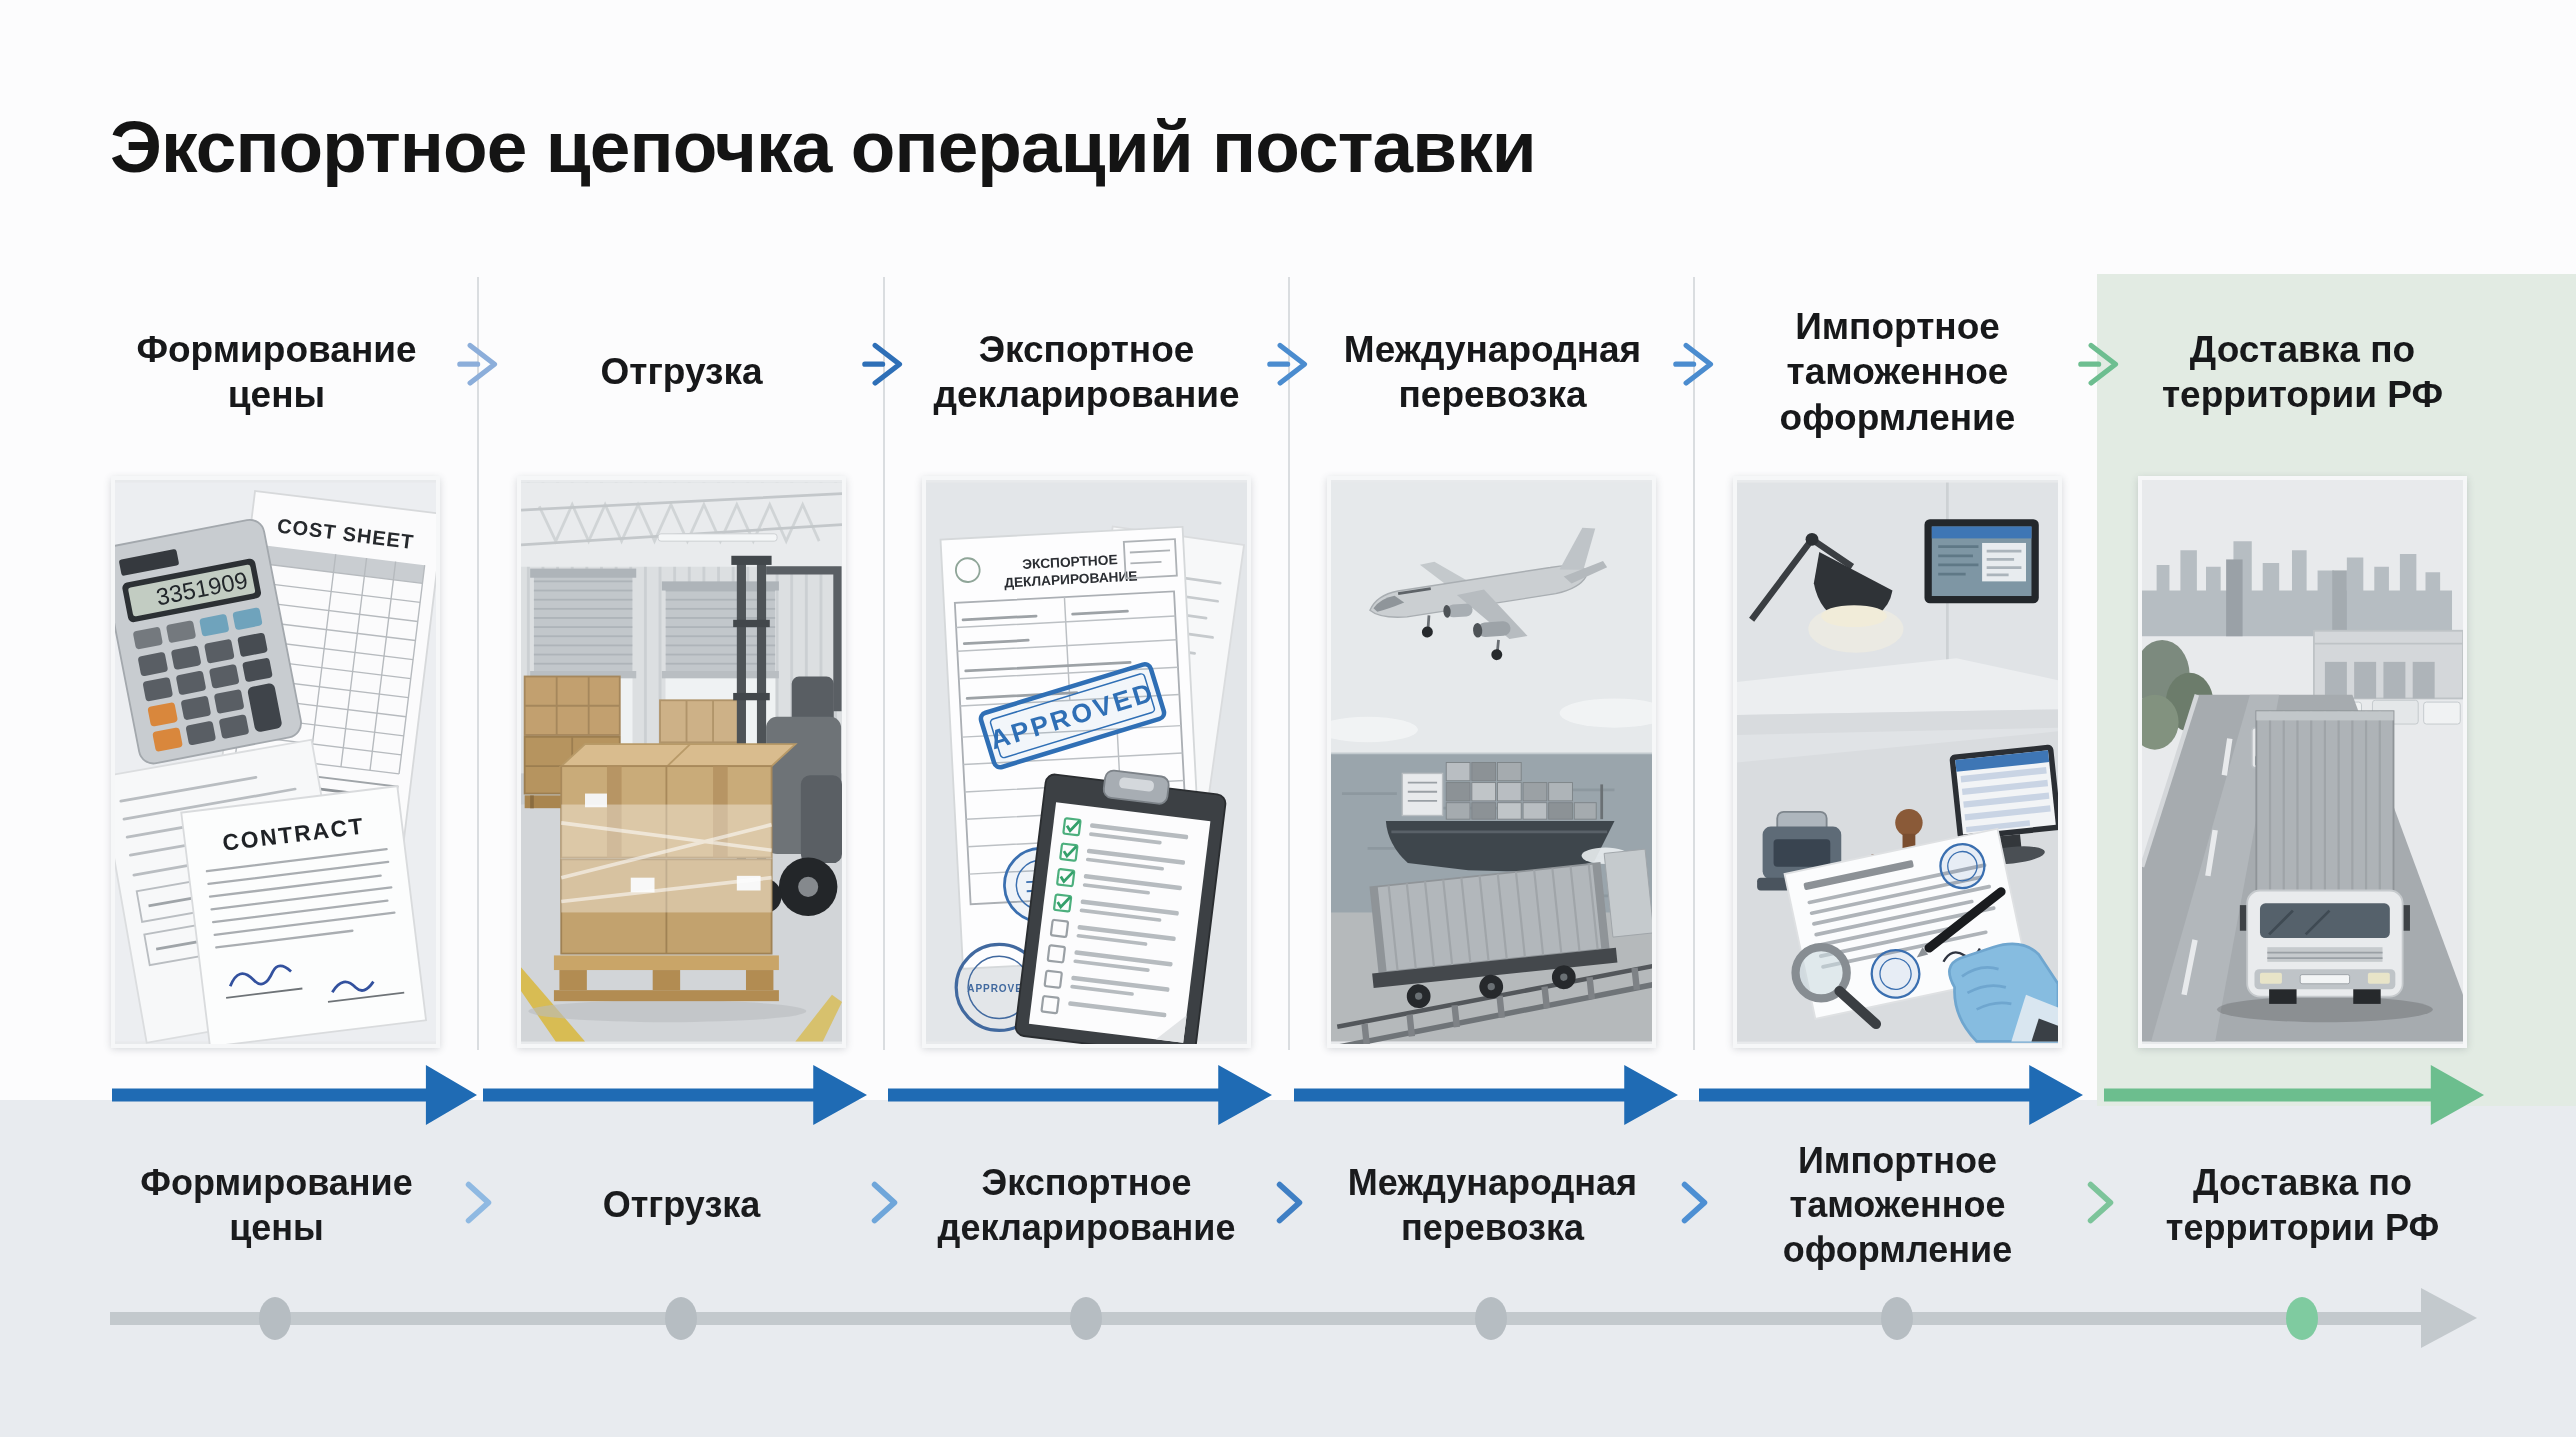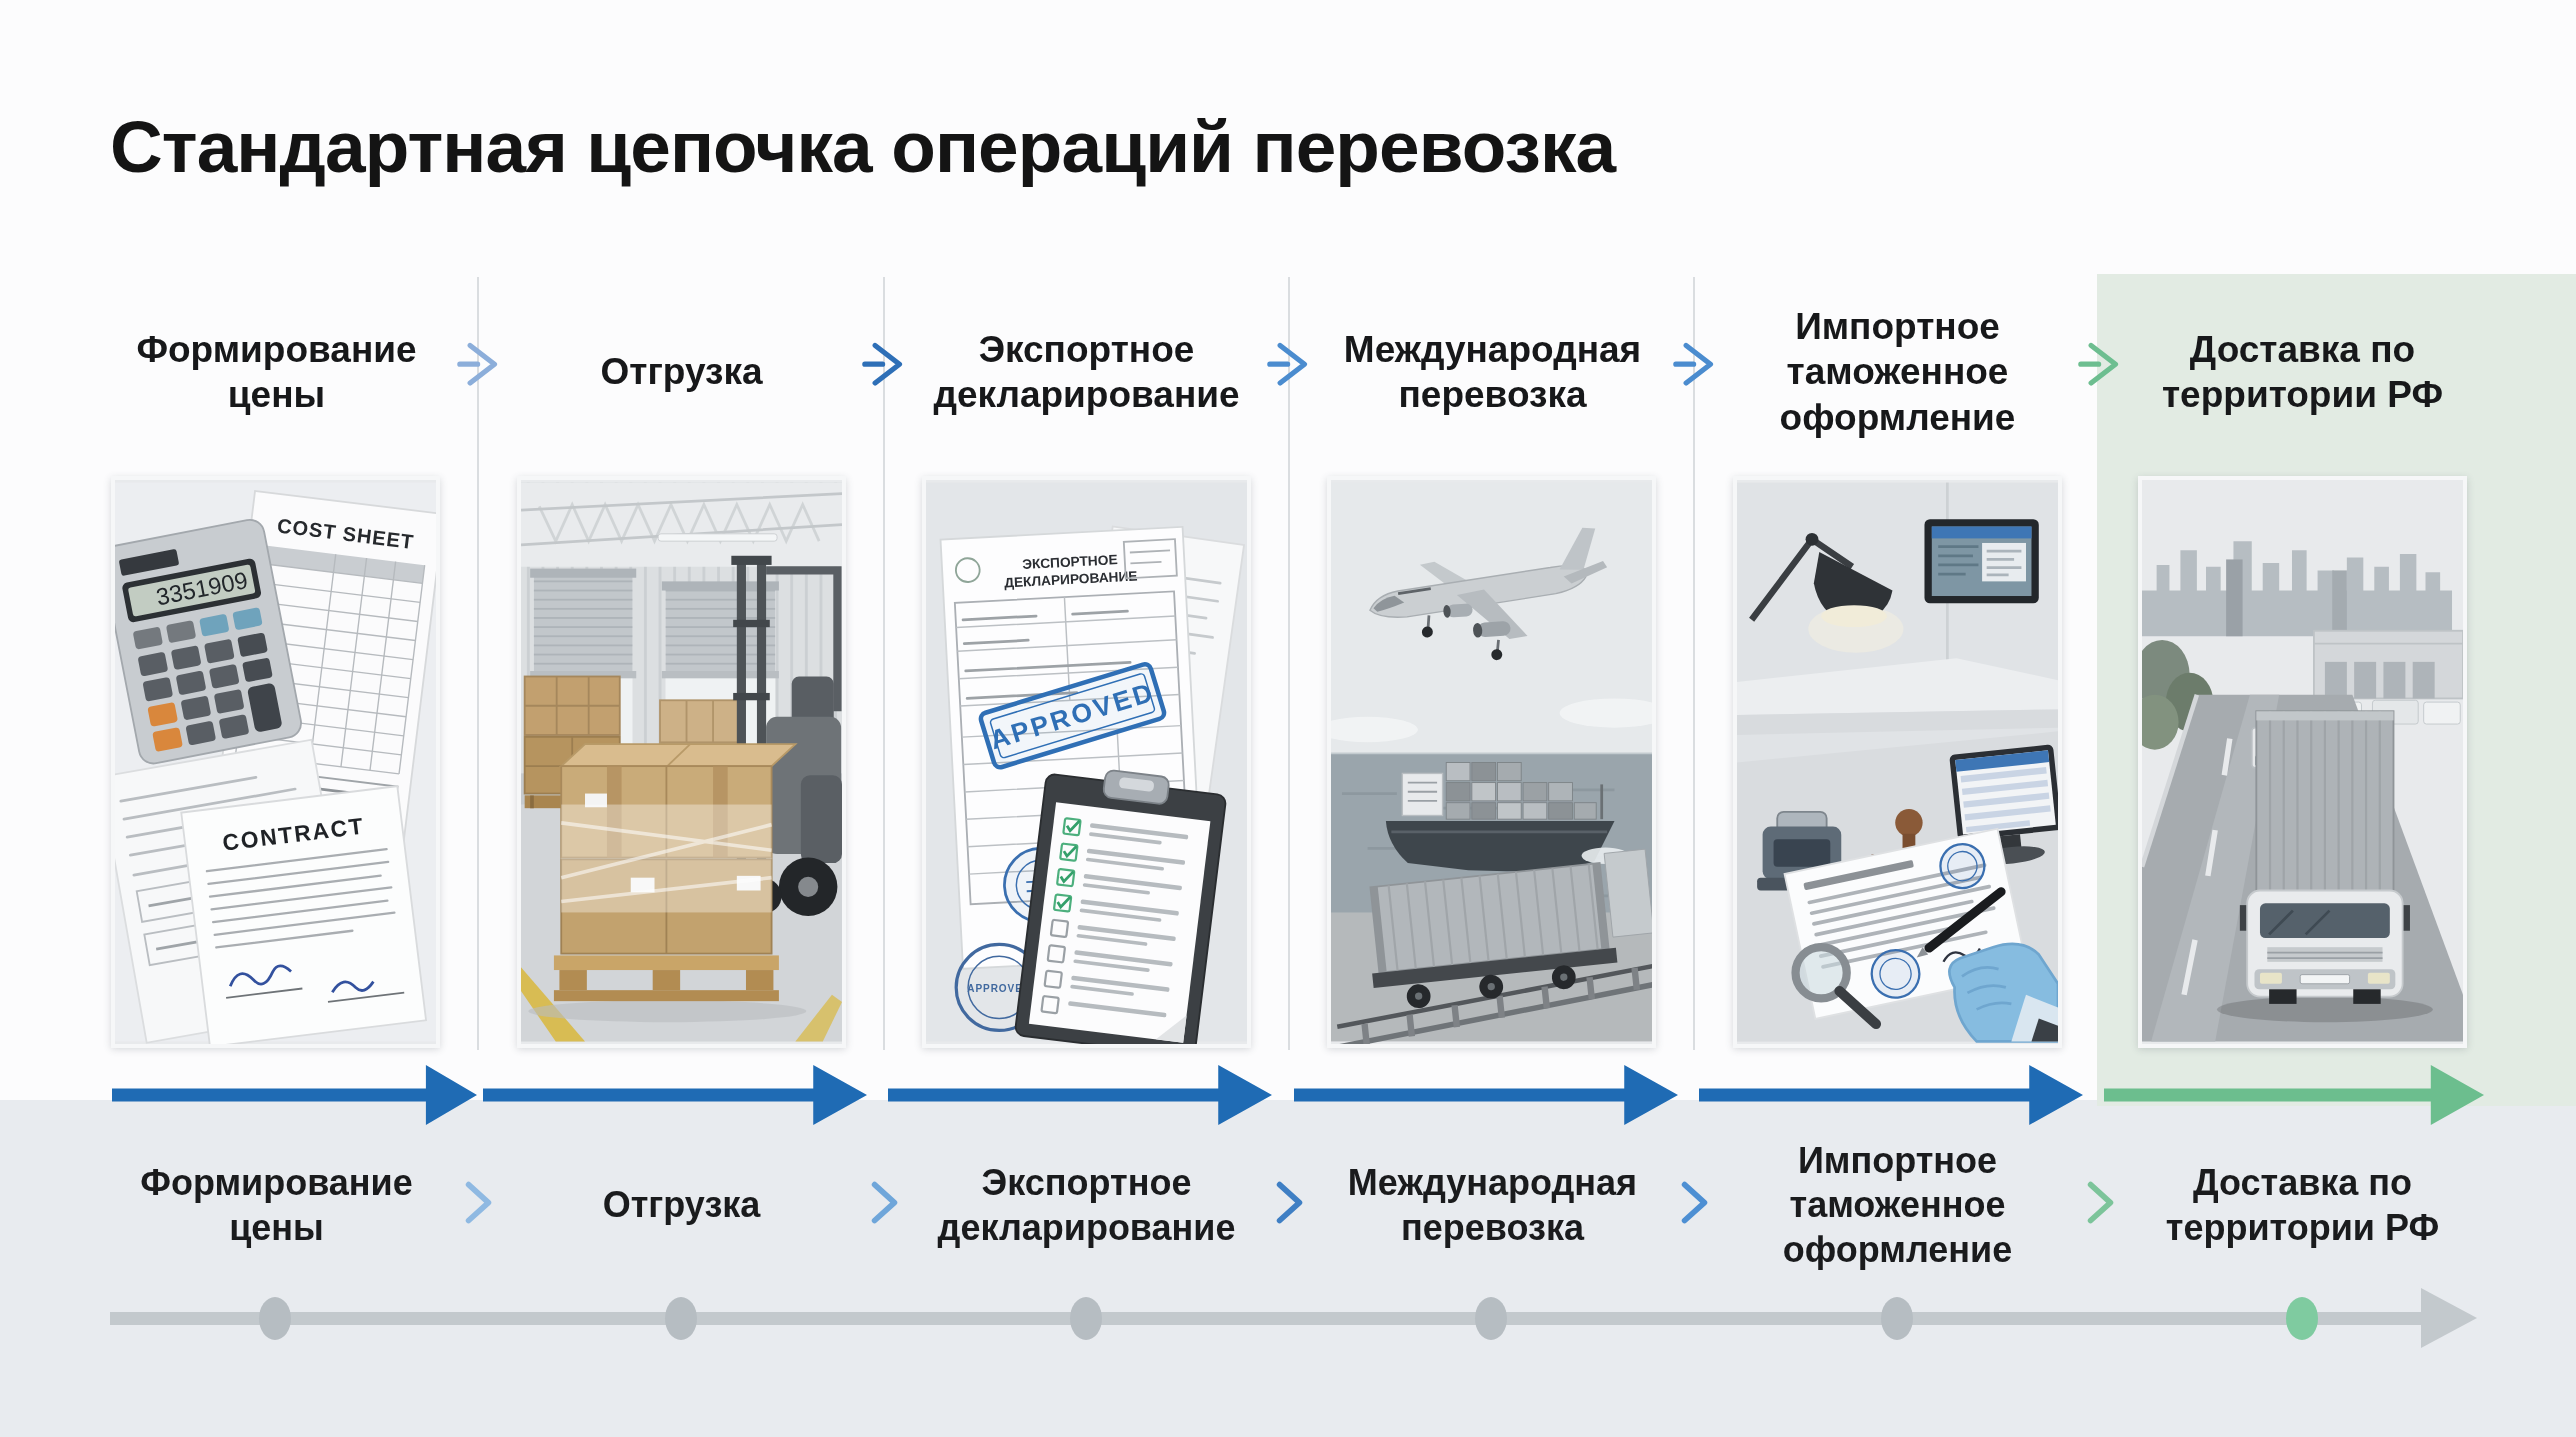--- a/index.html
+++ b/index.html
@@ -26,21 +26,21 @@
   svg text{font-family:"Liberation Sans","DejaVu Sans",sans-serif;}
 </style>
 <title>Стандартная цепочка операций поставки</title></head>
 <body>
 
 <div class="canvas">
 
   <div class="band" style="background: rgb(232, 235, 239);"></div>
   <div class="panel" style="background: rgb(226, 235, 227);"></div>
 
-  <div class="title">Стандартная цепочка операций перевозка</div>
+  <div class="title">Экспортное цепочка операций поставки</div>
 
   <div class="divider" style="left:477px"></div>
   <div class="divider" style="left:883px"></div>
   <div class="divider" style="left:1288px"></div>
   <div class="divider" style="left:1693px"></div>
 
   <div class="toplabel" style="left:108px">Формирование цены</div>
   <div class="toplabel" style="left:513px">Отгрузка</div>
   <div class="toplabel" style="left:918px">Экспортное декларирование</div>
   <div class="toplabel" style="left:1324px">Международная перевозка</div>

